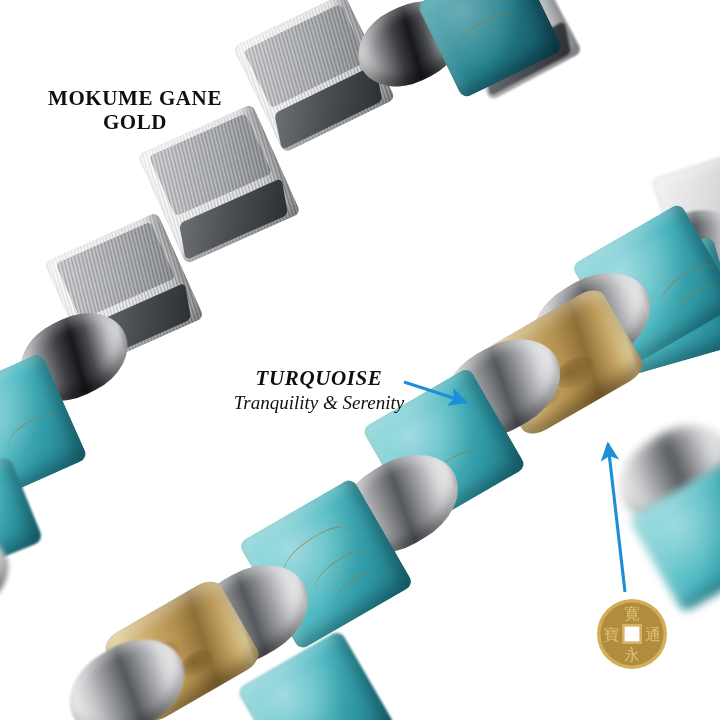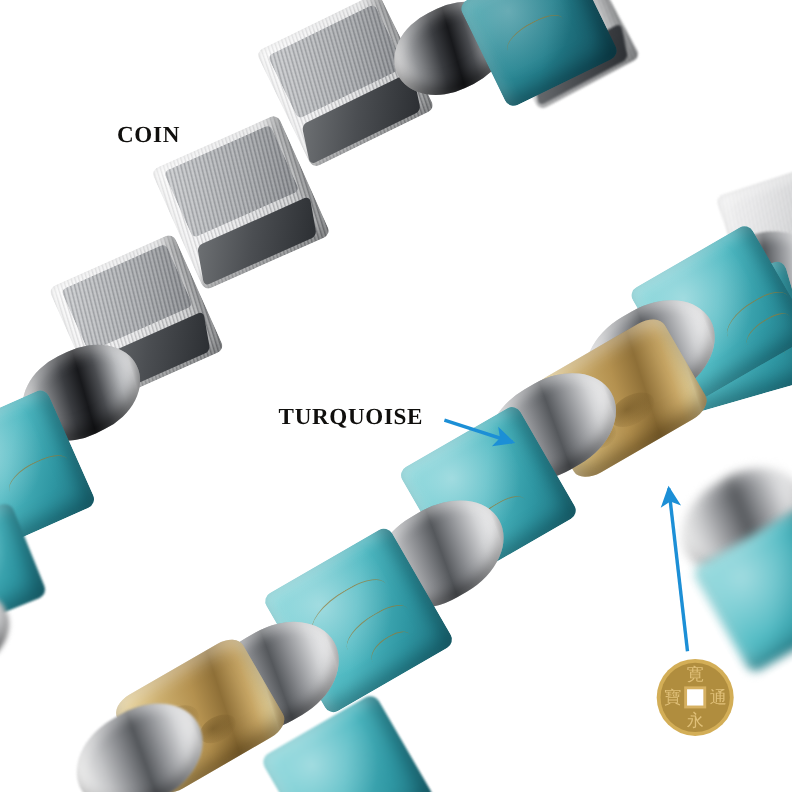--- a/index.html
+++ b/index.html
@@ -182,21 +182,21 @@
     line-height: 1.16;
   }
   .callout .sub {
     font-family: "Liberation Serif", "DejaVu Serif", serif;
     font-style: italic;
     line-height: 1.18;
   }
   #callout-mokume { left: 28px; top: 86px; width: 214px; }
   #callout-mokume .head { font-size: 21px; }
   #callout-turquoise { left: 232px; top: 366px; width: 174px; }
-  #callout-turquoise .head { font-size: 21px; }
+  #callout-turquoise .head { font-size: 21px; font-style: italic; }
   #callout-turquoise .sub { font-size: 19px; margin-top: 2px; }
   #callout-coin { left: 470px; top: 617px; width: 118px; }
   #callout-coin .head { font-size: 17.5px; }
 
   
   .arrow-layer {
     position: absolute;
     left: 0; top: 0;
     width: 720px; height: 720px;
     pointer-events: none;
@@ -313,27 +313,28 @@
       <marker id="ah" markerWidth="7" markerHeight="7" refX="5.4" refY="3.2" orient="auto" markerUnits="strokeWidth">
         <path d="M0,0.2 L6.2,3.2 L0,6.2 L1.5,3.2 Z" fill="#1c8fd6"></path>
       </marker>
     </defs>
     <line x1="404" y1="382" x2="466" y2="402" stroke="#1c8fd6" stroke-width="3.1" marker-end="url(#ah)"></line>
     <line x1="625" y1="592" x2="608" y2="444" stroke="#1c8fd6" stroke-width="3.1" marker-end="url(#ah)"></line>
   </svg>
 
   <div class="callout" id="callout-mokume">
     <div class="head">
-      <br>
-      <span>COIN</span>
+      <span>MOKUME GANE</span><br>
+      <span>GOLD</span>
     </div>
   </div>
 
   <div class="callout" id="callout-turquoise">
     <div class="head">TURQUOISE</div>
+    <div class="sub">Tranquility &amp; Serenity</div>
   </div>
 
   <div class="callout" id="callout-coin">
     <div class="head">
       <br>
     </div>
   </div>
 
   <svg id="coin-icon" viewBox="0 0 72 72">
     <circle cx="36" cy="36" r="35" fill="#d3ae57"></circle>

